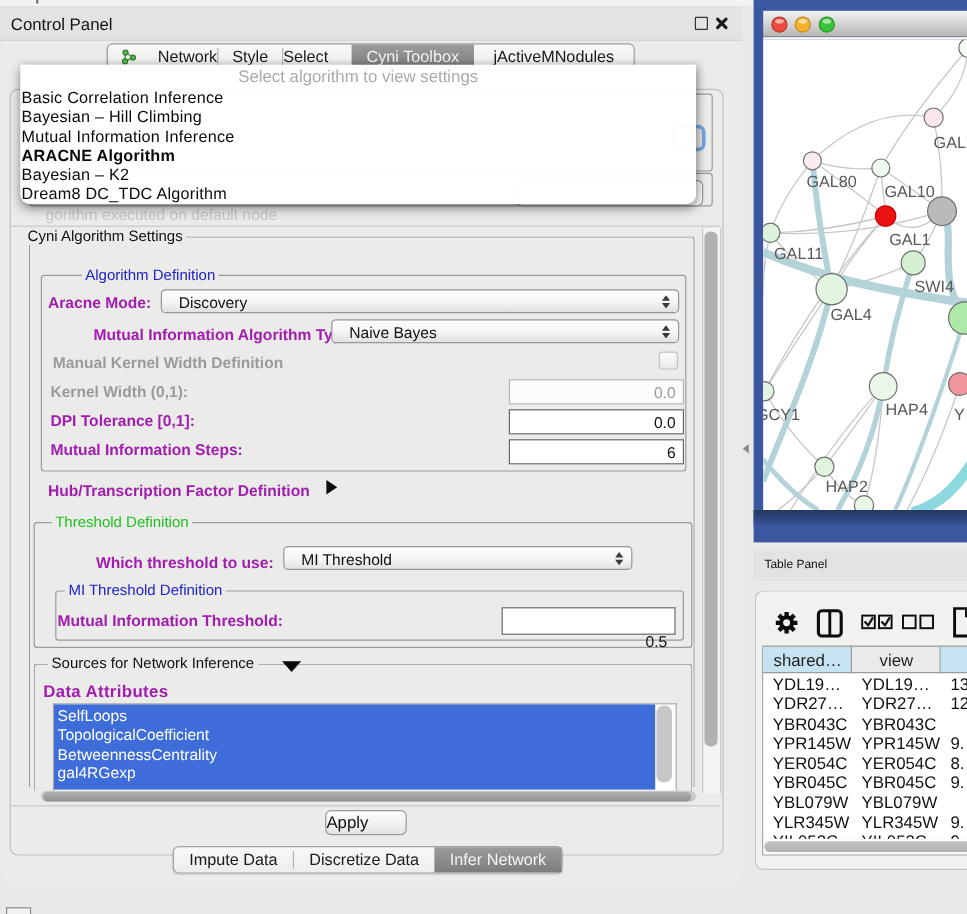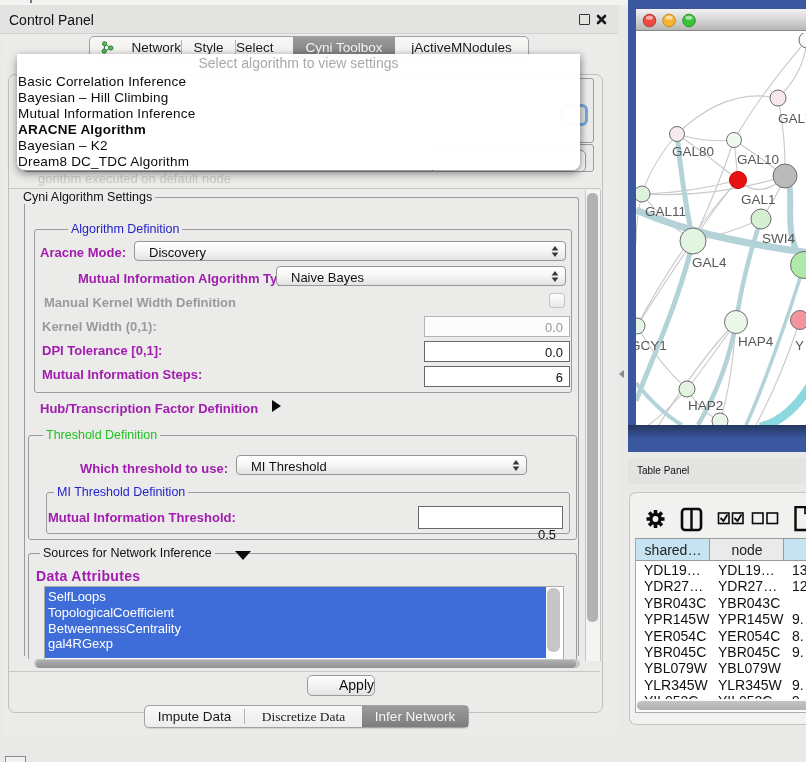--- a/index.html
+++ b/index.html
@@ -145,26 +145,26 @@
 
 <div class="lbl" style="left:36px;top:568px;font-size:14px;letter-spacing:0.3px;">Data Attributes</div>
 <div class="ab" style="left:44px;top:586px;width:518px;height:72px;background:#fff;border:1px solid #aaa;border-bottom:none;"></div>
 <div class="ab" style="left:45px;top:587px;width:501px;height:71px;background:#3e6cd8;"></div>
 <div class="ab" style="left:48px;top:589px;width:420px;font-size:13px;line-height:15.8px;color:#fff;">SelfLoops<br>TopologicalCoefficient<br>BetweennessCentrality<br>gal4RGexp</div>
 <div class="ab" style="left:547px;top:588px;width:13px;height:64px;background:#c6c6c6;border-radius:6px;"></div>
 
 <div class="ab" style="left:34px;top:659px;width:546px;height:9px;background:#c9c9c7;border-radius:5px;"></div>
 <div class="ab" style="left:36px;top:659.5px;width:540px;height:8px;background:linear-gradient(#b0b0b0,#909090);border-radius:4px;"></div>
 
-<div class="ab" style="left:271px;top:675px;width:66px;height:19px;background:linear-gradient(#ffffff,#f1f1f1 55%,#e3e3e3);border:1px solid #9a9a9a;border-radius:5px;text-align:right;font-size:14px;color:#111;line-height:19px;margin-left:36px;">Apply</div>
+<div class="ab" style="left:271px;top:675px;width:66px;height:19px;background:linear-gradient(#ffffff,#f1f1f1 55%,#e3e3e3);border:1px solid #9a9a9a;border-radius:5px;text-align:left;font-size:14px;color:#111;line-height:19px;">Apply</div>
 
 <div class="tabstrip" style="left:144px;top:705px;">
   <div class="tab" style="width:99px;padding:0;text-align:center;">Impute Data</div>
   <div class="tsep"></div>
-  <div class="tab" style="width:117px;padding:0;text-align:center;font-family:Liberation Serif, serif;">Discretize Data</div>
+  <div class="tab" style="width:117px;padding:0;text-align:center;">Discretize Data</div>
   <div class="tab sel" style="width:106px;padding:0;text-align:center;">Infer Network</div>
 </div>
 
 <div class="ab" style="left:5px;top:756px;width:19px;height:10px;background:#f2f2f0;border:1.5px solid #8a8a8a;"></div>
 
 <div class="ab" style="left:17px;top:54px;width:563px;height:116px;background:rgba(255,255,255,0.97);border-radius:0 0 8px 8px;box-shadow:0 4px 9px rgba(0,0,0,0.38),2px 0 6px rgba(0,0,0,0.15);z-index:50;">
   <div style="height:20px;line-height:19px;font-size:14px;color:#a9a9a9;text-align:center;">Select algorithm to view settings</div>
   <div class="popli">Basic Correlation Inference</div>
   <div class="popli">Bayesian – Hill Climbing</div>
   <div class="popli">Mutual Information Inference</div>
@@ -289,21 +289,21 @@
   </g>
   <path d="M151.5 1 h10 l6 6 v17 h-16 z" fill="none" stroke="#0a0a0a" stroke-width="2.4"></path>
   <path d="M161 1 v6.5 h7" fill="none" stroke="#0a0a0a" stroke-width="1.6"></path>
 </svg>
 
 <div class="ab" style="left:635px;top:538px;width:171px;height:161px;background:#fff;border-left:1px solid #a8a8a8;"></div>
 <div class="ab" style="left:636px;top:538px;width:73px;height:21px;background:#c6e3f1;border:1px solid #9a9a9a;border-left:none;"></div>
 <div class="ab" style="left:710px;top:538px;width:73px;height:21px;background:#eaeaea;border:1px solid #9a9a9a;border-left:none;"></div>
 <div class="ab" style="left:784px;top:538px;width:22px;height:21px;background:#c6e3f1;border-top:1px solid #9a9a9a;border-bottom:1px solid #9a9a9a;"></div>
 <div class="ab" style="left:636px;top:542px;width:74px;text-align:center;font-size:14px;color:#222;">shared…</div>
-<div class="ab" style="left:710px;top:542px;width:74px;text-align:center;font-size:14px;color:#222;">node</div>
+<div class="ab" style="left:710px;top:542px;width:74px;text-align:center;font-size:14px;color:#222;">view</div>
 
 <div class="ab" style="left:636px;top:562px;width:170px;font-size:14px;color:#111;line-height:16.4px;">
   <div style="position:absolute;left:8px;">YDL19…<br>YDR27…<br>YBR043C<br>YPR145W<br>YER054C<br>YBR045C<br>YBL079W<br>YLR345W<br>YIL052C</div>
   <div style="position:absolute;left:82px;">YDL19…<br>YDR27…<br>YBR043C<br>YPR145W<br>YER054C<br>YBR045C<br>YBL079W<br>YLR345W<br>YIL052C</div>
   <div style="position:absolute;left:156px;">13<br>12<br><br>9.<br>8.<br>9.<br><br>9.<br>9</div>
 </div>
 
 <div class="ab" style="left:635px;top:699px;width:171px;height:13px;background:#fafafa;border-left:1px solid #a8a8a8;border-bottom:1px solid #adadad;"></div>
 <div class="ab" style="left:637px;top:701px;width:169px;height:9px;background:linear-gradient(#c4c4c4,#b0b0b0);border-radius:5px 0 0 5px;"></div>
 

